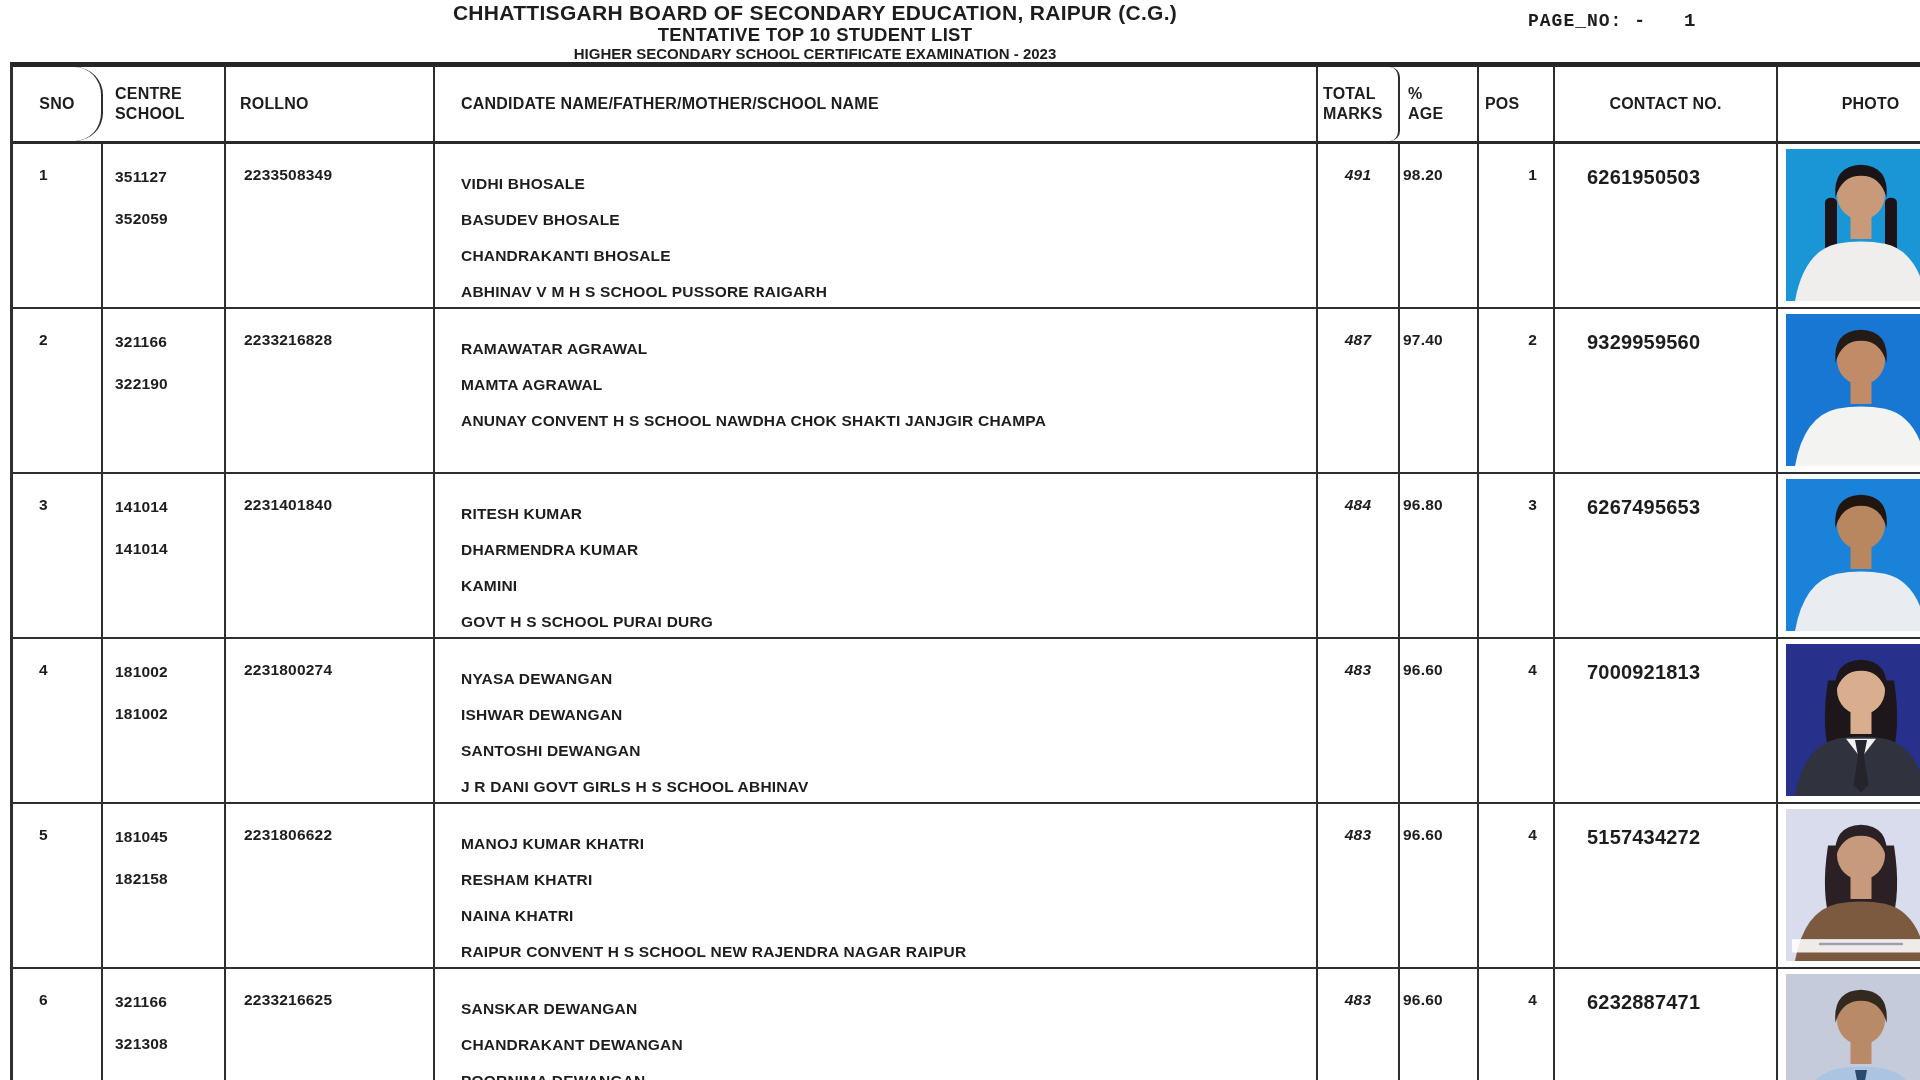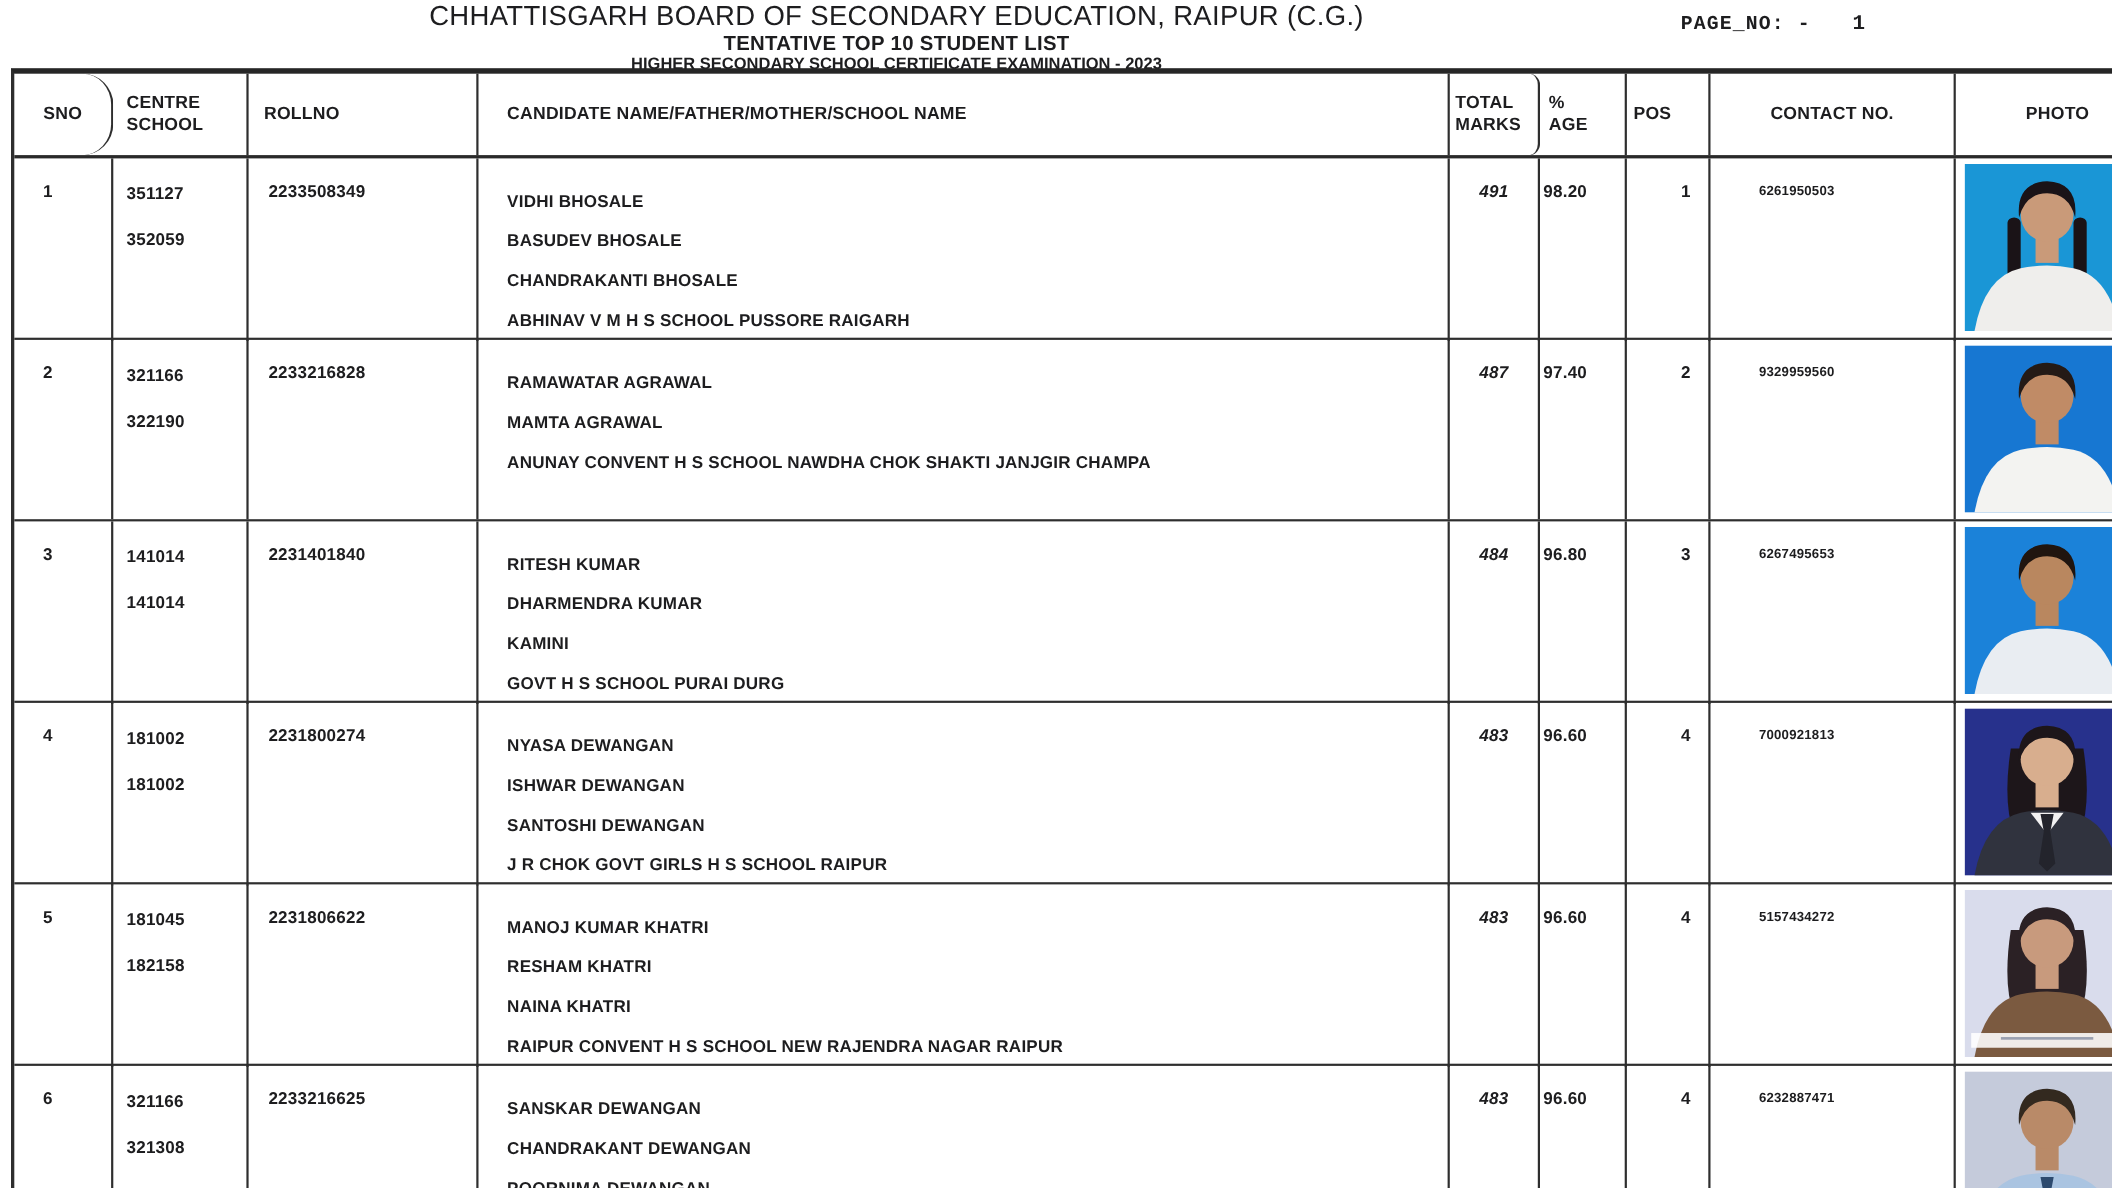--- a/index.html
+++ b/index.html
@@ -1,21 +1,21 @@
 <!DOCTYPE html>
 <html><head>
 <meta charset="utf-8">
 <style>
   html, body { margin:0; padding:0; background:#ffffff; }
   body { width:1920px; height:1080px; overflow:hidden; position:relative;
          font-family:"Liberation Sans", sans-serif; color:#1d1d1f; }
 
   
   .titles { position:absolute; left:0; top:2px; width:1630px; text-align:center; line-height:1.05; }
-  .t1 { font-size:25px; font-weight:normal; letter-spacing:0.3px; }
+  .t1 { font-size:21px; font-weight:bold; letter-spacing:0.3px; }
   .t2 { font-size:18.5px; font-weight:bold; letter-spacing:0.3px; margin-top:1px; }
   .t3 { font-size:15px;   font-weight:bold; letter-spacing:0px;  margin-top:2px; }
 
   .pageno { position:absolute; left:1528px; top:10px; font-family:Liberation Mono, monospace;
             font-weight:bold; font-size:18px; letter-spacing:1px; white-space:nowrap; }
   .pageno .pn { display:inline-block; margin-left:38px; font-size:19px; }
 
   
   .tbl { position:absolute; left:10px; top:62px; width:1950px;
          border-top:5px solid #262626; border-left:3px solid #2e2e2e; }
@@ -42,21 +42,21 @@
   .c { border-right:2px solid #2e2e2e; font-weight:bold; font-size:15.5px;
        letter-spacing:0.2px; padding-top:22px; box-sizing:border-box; overflow:visible; min-width:0; }
   .c-sno     { padding-left:26px; }
   .c-centre  { padding-left:12px; line-height:42px; padding-top:12px; }
   .c-roll    { padding-left:18px; }
   .c-cand    { padding-left:0; }
   .c-cand .cl{ padding-left:26px; line-height:36px; white-space:nowrap; }
   .c-total   { text-align:center;font-style:italic; }
   .c-pct     { padding-left:3px; }
   .c-pos     { text-align:right; padding-right:16px; }
-  .c-contact { padding-left:44px; font-size:12px; }
+  .c-contact { padding-left:32px; font-size:20px; }
   .c-photo   { padding:0; }
 
   .photo { width:150px; height:152px; margin:5px 0 0 8px; }
   .photo svg { display:block; }
 </style>
 </head>
 <body>
 
 <div class="titles">
   <div class="t1">CHHATTISGARH BOARD OF SECONDARY EDUCATION, RAIPUR (C.G.)</div>
@@ -177,21 +177,21 @@
     <div class="c c-sno">4</div>
     <div class="c c-centre">
       <div>181002</div>
       <div>181002</div>
     </div>
     <div class="c c-roll">2231800274</div>
     <div class="c c-cand">
       <div class="cl">NYASA DEWANGAN</div>
       <div class="cl">ISHWAR DEWANGAN</div>
       <div class="cl">SANTOSHI DEWANGAN</div>
-      <div class="cl">J R CHOK GOVT GIRLS H S SCHOOL RAIPUR</div>
+      <div class="cl">J R DANI GOVT GIRLS H S SCHOOL ABHINAV</div>
     </div>
     <div class="c c-total">483</div>
     <div class="c c-pct">96.60</div>
     <div class="c c-pos">4</div>
     <div class="c c-contact">7000921813</div>
     <div class="c c-photo" style="border-right:none;">
       <div class="photo">
             <svg xmlns="http://www.w3.org/2000/svg" viewBox="0 0 100 125" width="100%" height="100%" preserveAspectRatio="none">
               <rect width="100" height="125" fill="#27318c"></rect>
               <path d="M28 30 Q23 70 30 94 L70 94 Q77 70 72 30 Z" fill="#1d161a"></path>

